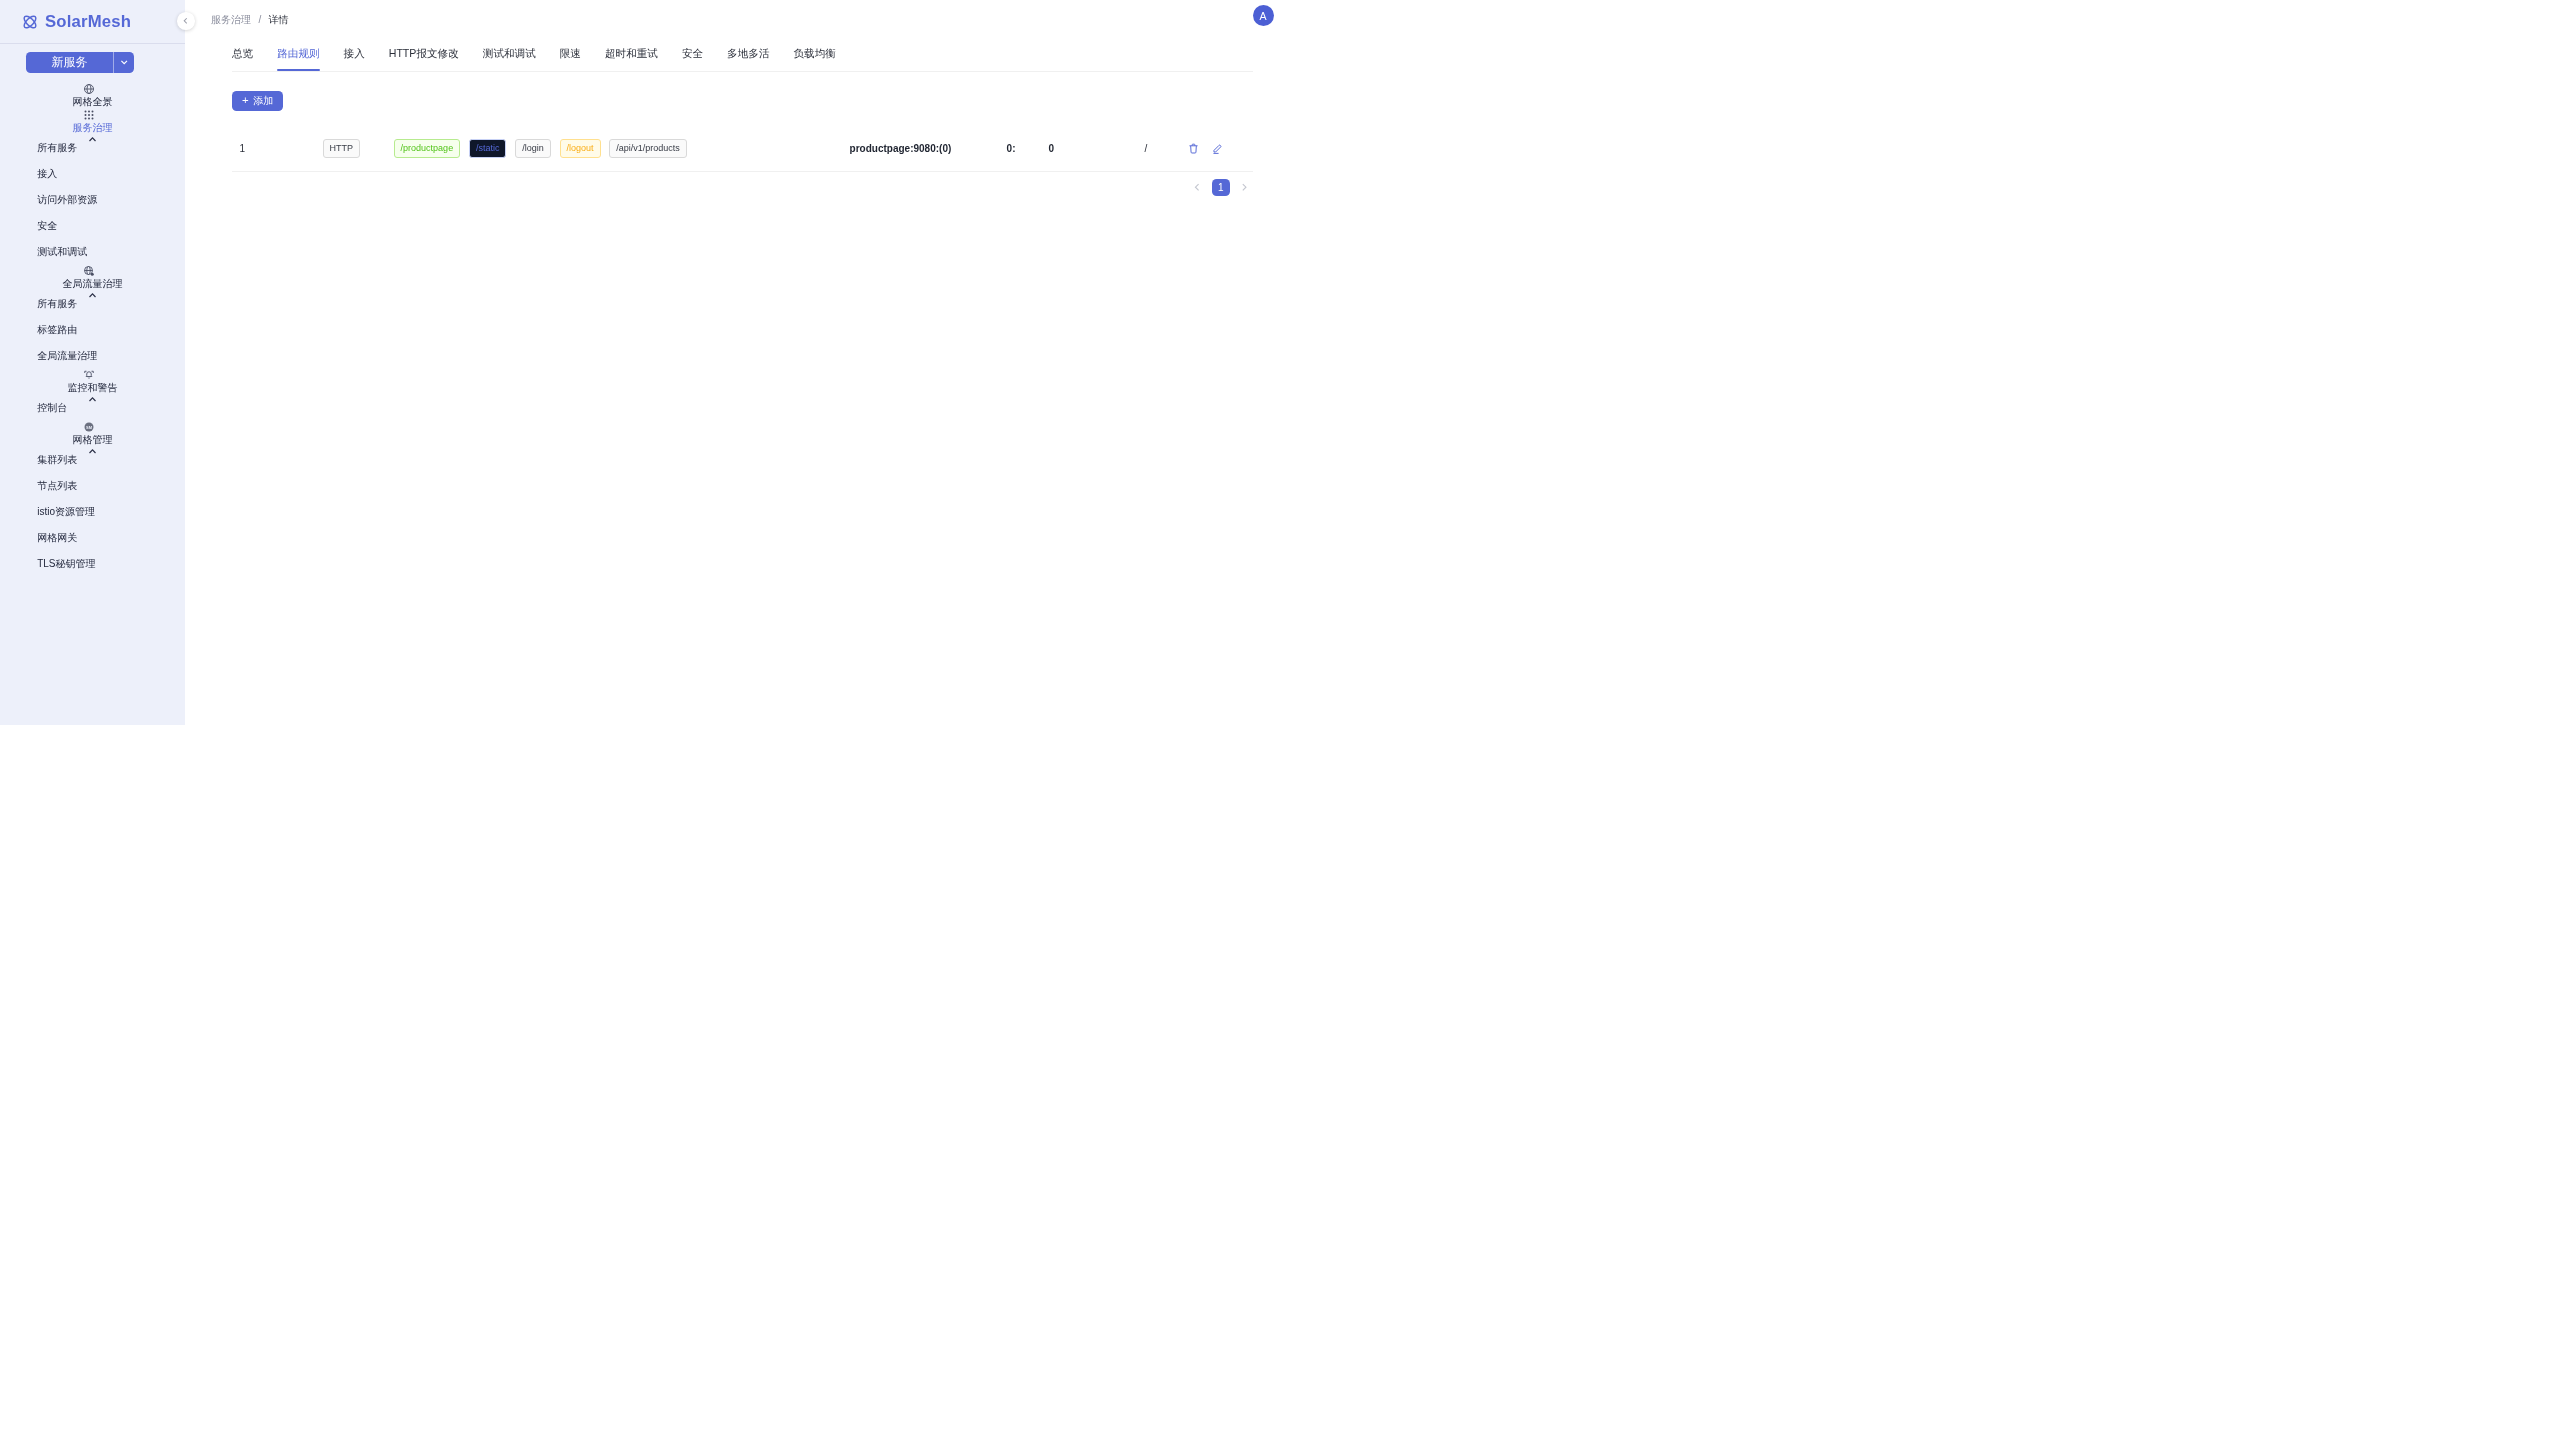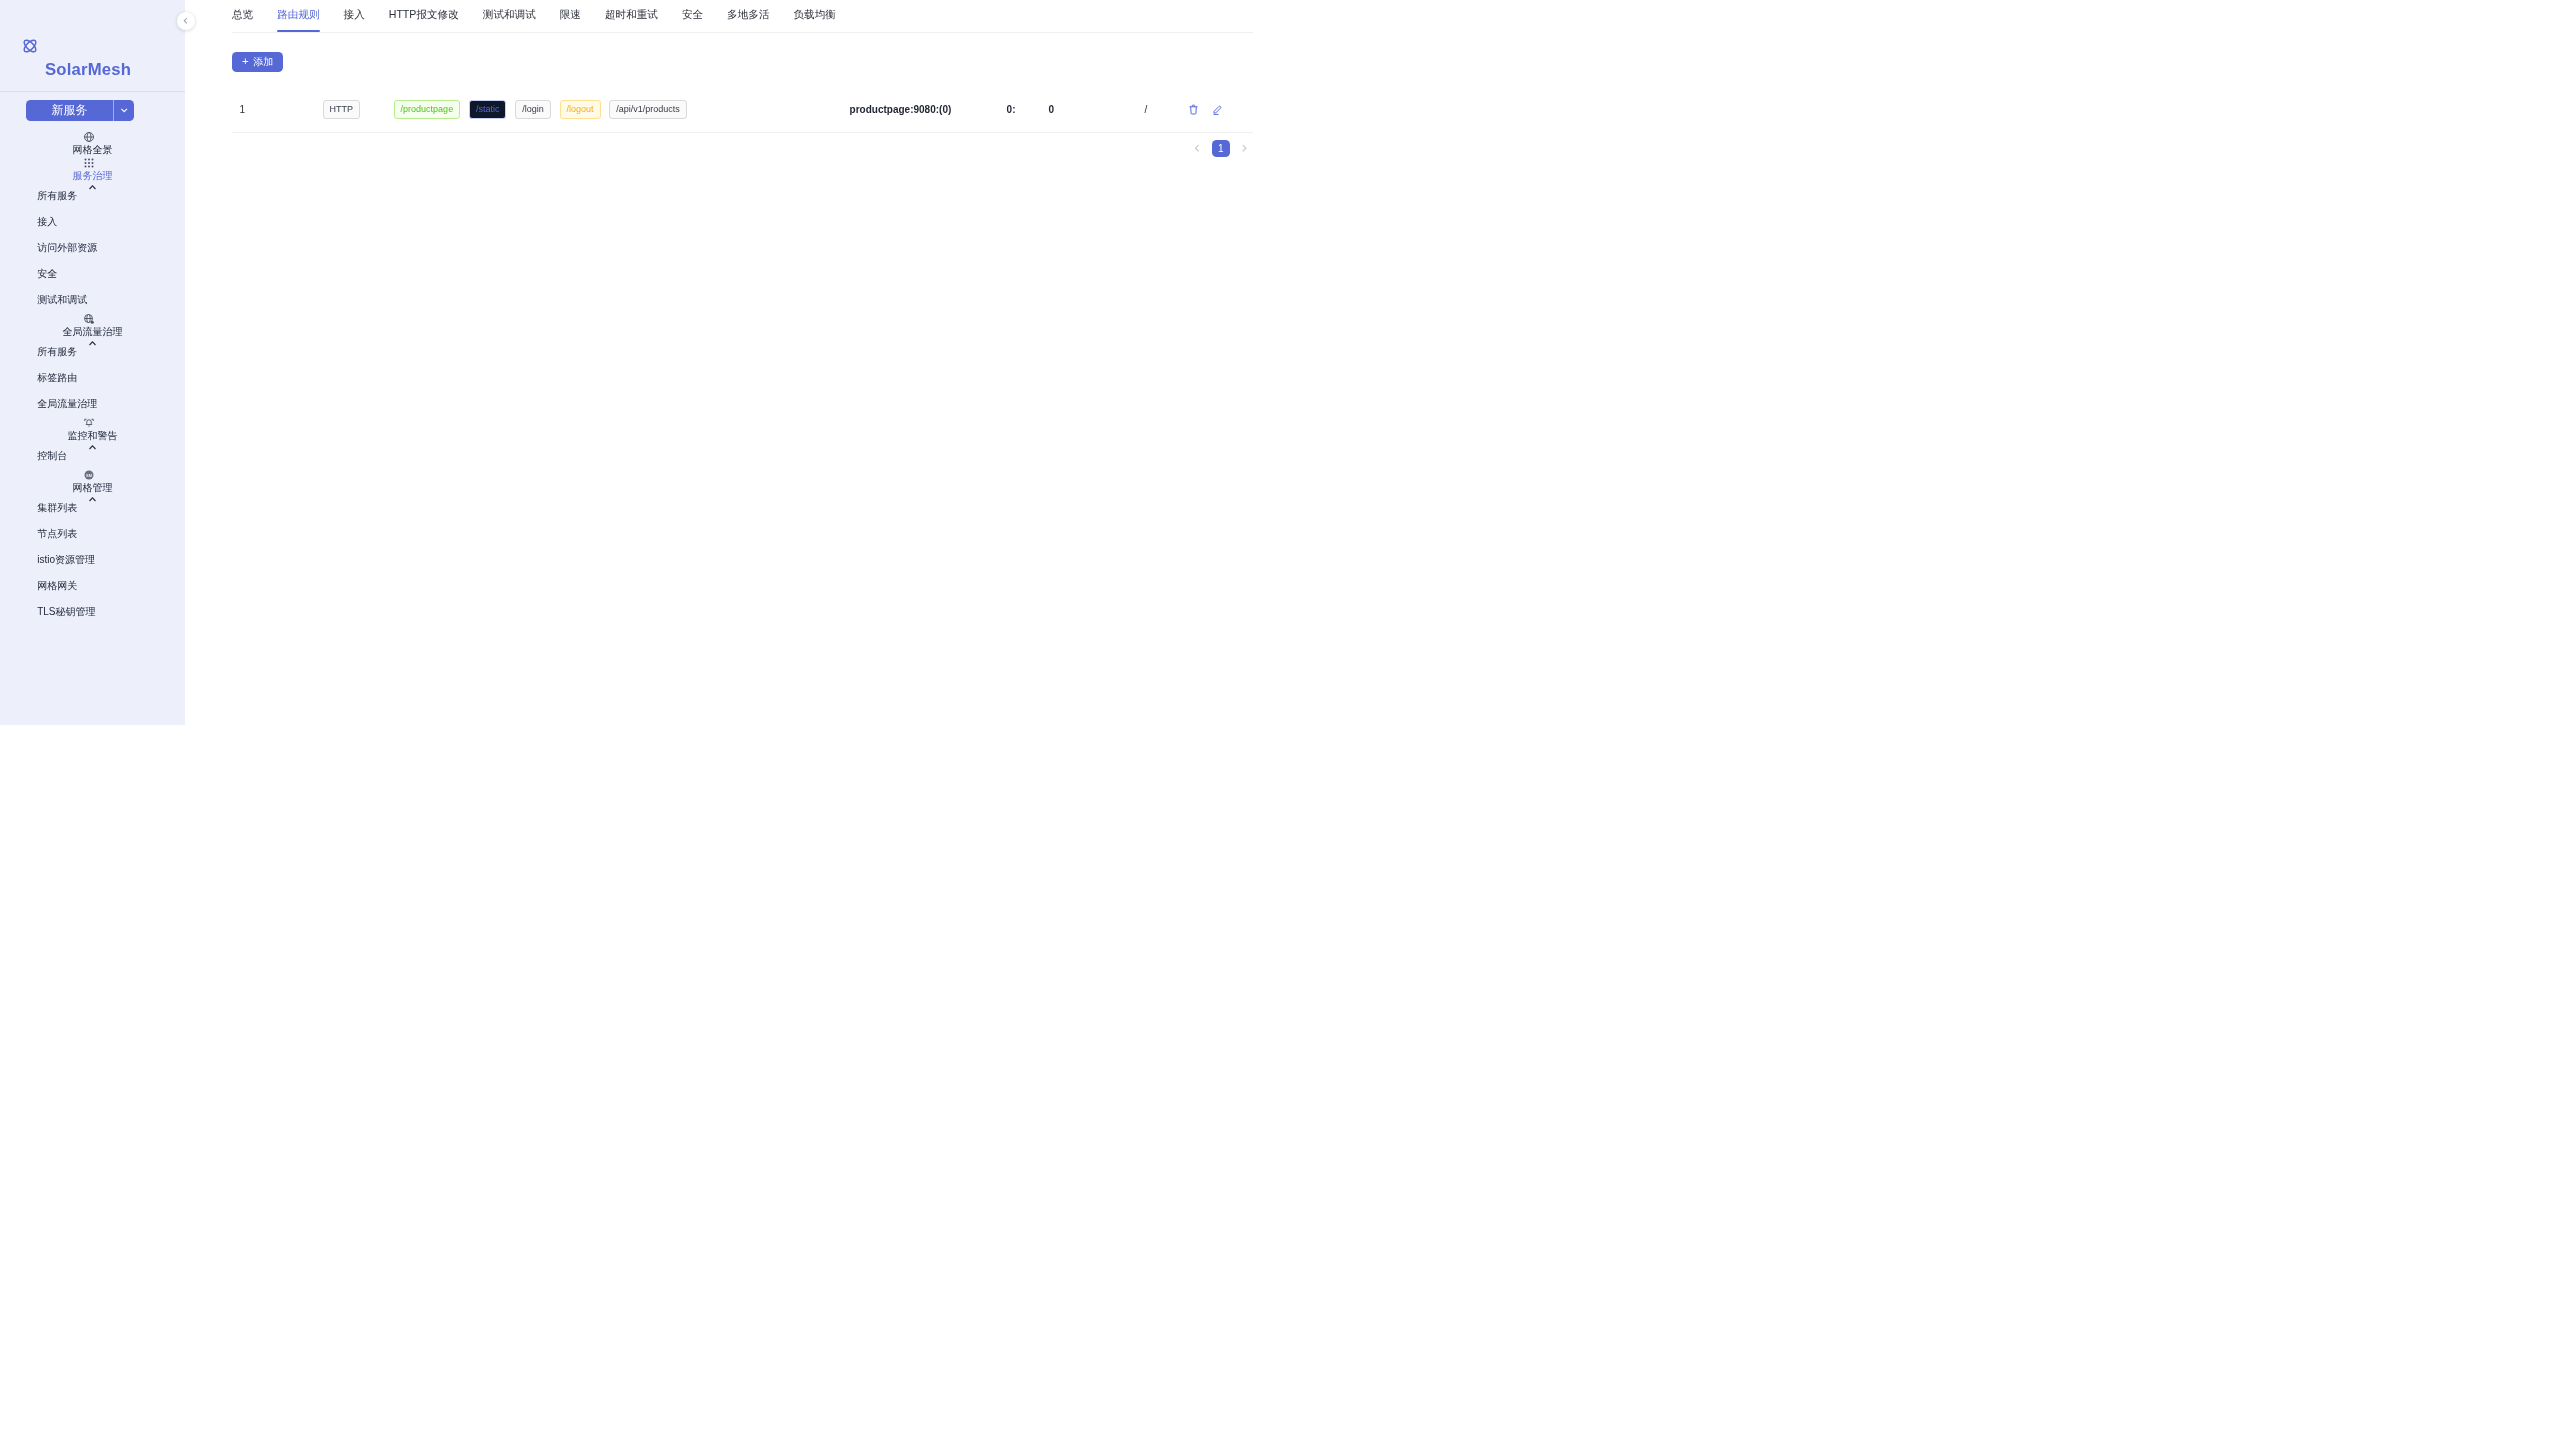--- a/index.html
+++ b/index.html
@@ -4,21 +4,21 @@
 <style>
   * { margin:0; padding:0; box-sizing:border-box; }
   html,body { width:1288px; height:725px; background:#fff; overflow:hidden;
     font-family:"Liberation Sans","DejaVu Sans",sans-serif; }
   .page { position:relative; width:1288px; height:725px; display:flex; }
 
   
   .sidebar { width:185px; height:100%; background:#edf0fa; flex:0 0 185px; position:relative; }
   .logo-row { display:flex; align-items:center; gap:6px; padding:12px 0 10.6px 21px; }
   .logo-icon { width:18px; height:18px; color:#5568d6; }
-  .logo-text { font-size:16.7px; font-weight:bold; color:#5568d6; letter-spacing:0.2px;margin-top:48px; }
+  .logo-text { font-size:16.7px; font-weight:bold; color:#5568d6; letter-spacing:0.2px; }
   .sidebar-divider { height:0.8px; background:#dadded; margin:0 0 0 0; }
   .new-service-btn { display:flex; align-items:stretch; margin:9px 0 0 26px; width:108px; height:20.5px;
     background:#5568d6; border-radius:4.6px; color:#fff; cursor:pointer; overflow:hidden; border:none; }
   .nsb-main { flex:1; display:flex; align-items:center; justify-content:center; font-size:12px;
     border-right:0.8px solid rgba(255,255,255,.45); }
   .nsb-split { width:20px; display:flex; align-items:center; justify-content:center; }
   .nsb-split svg { width:8.4px; height:8.4px; }
 
   .menu { padding:10.6px 10.6px 0 10.6px; }
   .menu-item { display:flex; align-items:center; height:26px; border-radius:4.6px;
@@ -246,20 +246,28 @@
   </aside>
 
   <button class="collapse-chip">
     <svg viewBox="0 0 12 12" fill="none" stroke="currentColor" stroke-width="1.6">
         <polyline points="7.5,2 3.5,6 7.5,10"></polyline>
       </svg>
   </button>
 
   <main class="main">
 
+    <div class="topbar">
+      <div class="breadcrumb">
+        <span class="bc-parent">服务治理</span>
+        <span class="bc-sep">/</span>
+        <span class="bc-current">详情</span>
+      </div>
+      <div class="avatar">A</div>
+    </div>
 
     <div class="tabs-wrap">
       <div class="tabs">
         <div class="tab">总览</div>
         <div class="tab active">路由规则</div>
         <div class="tab">接入</div>
         <div class="tab">HTTP报文修改</div>
         <div class="tab">测试和调试</div>
         <div class="tab">限速</div>
         <div class="tab">超时和重试</div>

